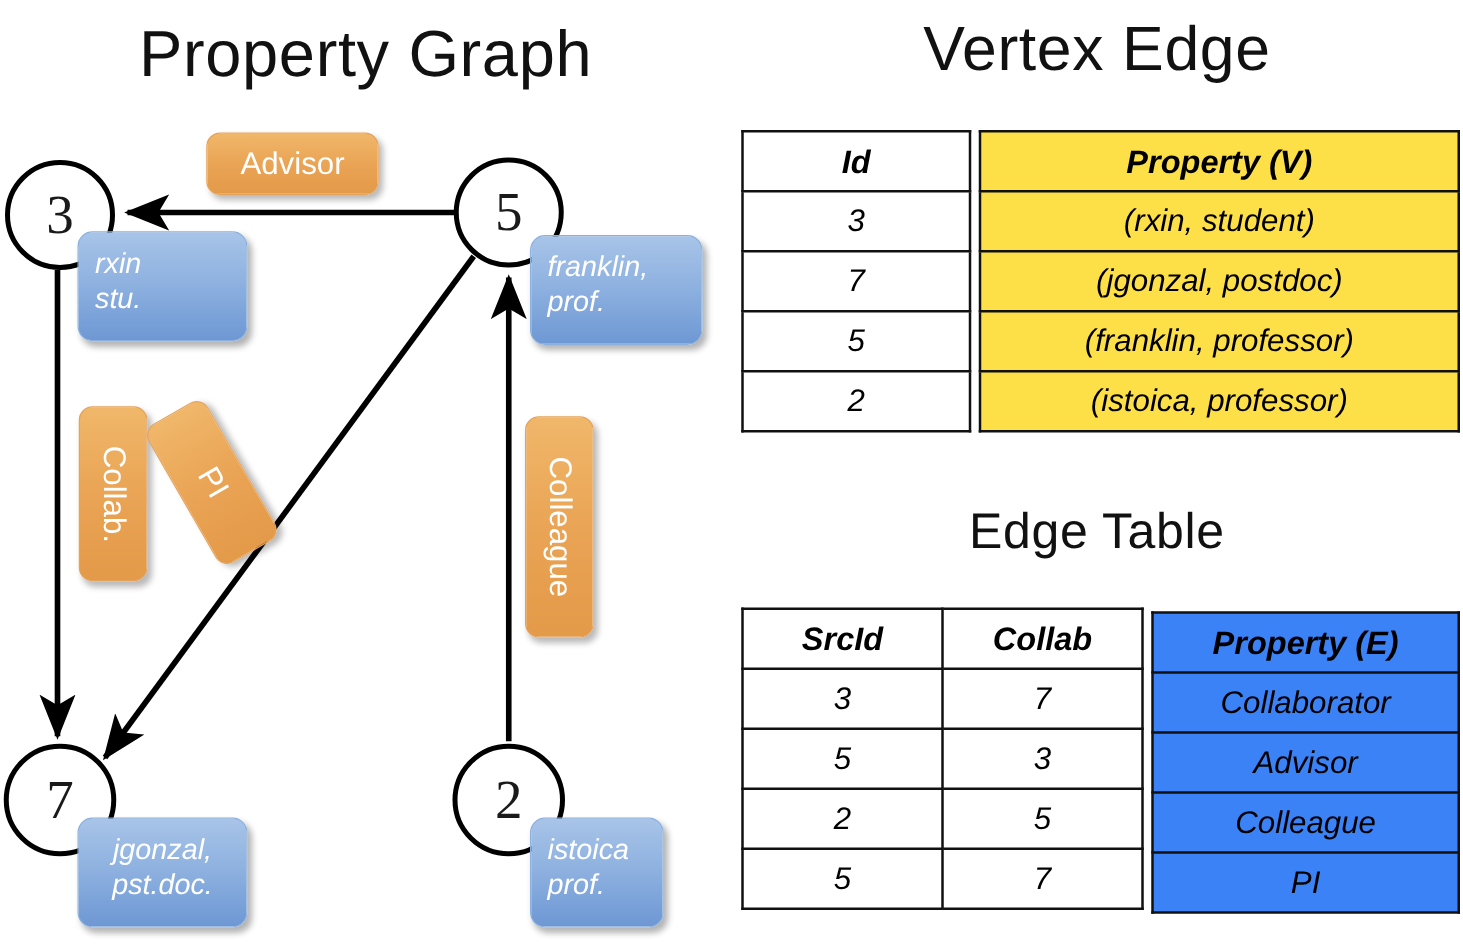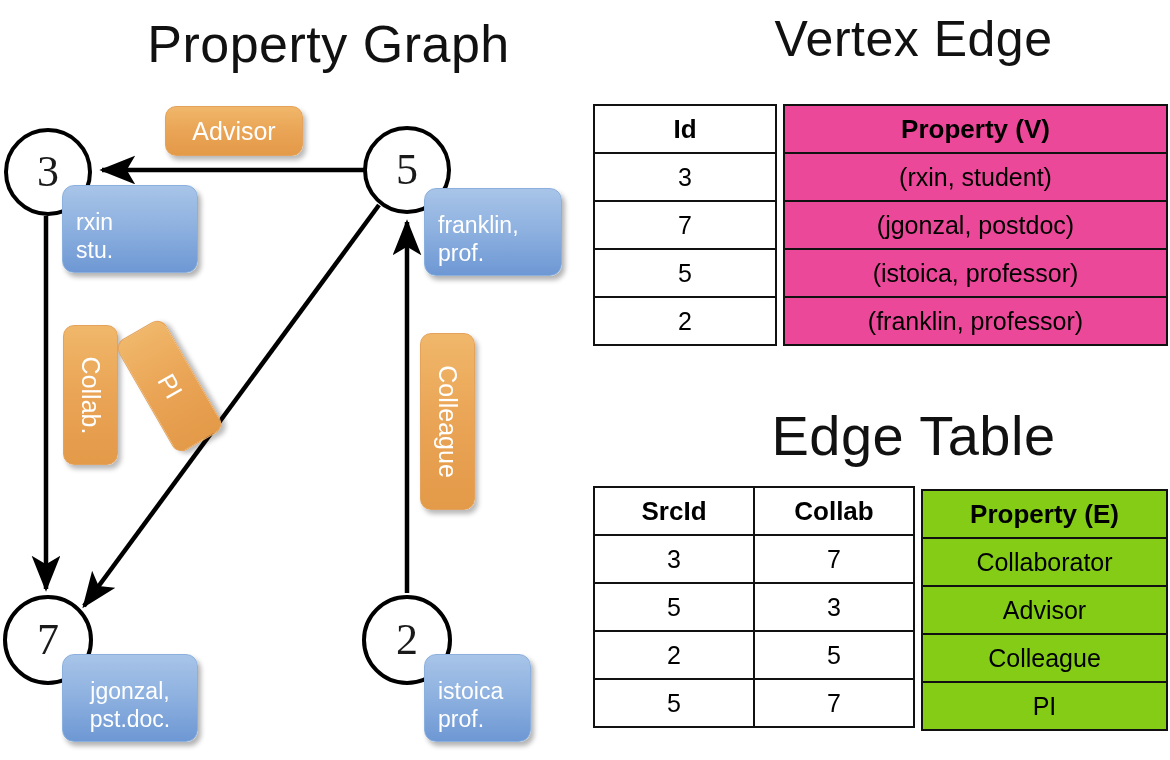--- a/index.html
+++ b/index.html
@@ -19,25 +19,24 @@
   
   .title {
     position: absolute;
     font-family: "Liberation Sans", sans-serif;
     font-weight: 300;
     font-size: 50px;
     letter-spacing: 0.5px;
     color: #111111;
     white-space: nowrap;
     text-align: center;
-    padding-left: 36px;
   }
   #title-property-graph { left: 0px;   top: 14px;  width: 585px; font-size: 52px; }
   #title-vertex-table   { left: 585px; top: 10px;  width: 585px; font-size: 50px; }
-  #title-edge-table     { left: 585px; top: 403px; width: 585px; font-size: 56px; }
+  #title-edge-table     { left: 585px; top: 403px; width: 585px; font-size: 40px; }
 
   
   #graph-panel {
     position: absolute;
     left: 0; top: 0;
     width: 585px; height: 760px;
   }
   #graph-svg { position: absolute; left: 0; top: 0; }
 
   .node-circle {
@@ -58,26 +57,27 @@
   }
 
   
   .prop-box {
     position: absolute;
     border-radius: 12px;
     box-sizing: border-box;
     color: #ffffff;
     font-size: 23px;
     line-height: 1.22;
-    padding: 22px 13px;
+    padding: 10px 13px;
     background: linear-gradient(to bottom, #a8c4e8 0%, #8fb2e0 45%, #6e98d4 100%);
     border: 1px solid #8bb0dd;
     box-shadow: 3px 4px 5px rgba(0,0,0,0.30);
     z-index: 6;
     overflow: hidden;
+    font-style: italic;
   }
   .prop-box span { display: block; white-space: nowrap; }
 
   
   .edge-label {
     position: absolute;
     border-radius: 11px;
     box-sizing: border-box;
     color: #ffffff;
     font-size: 25px;
@@ -101,24 +101,25 @@
     font-size: 25px;
     color: #000;
   }
   .tbl td, .tbl th {
     border: 2px solid #111111;
     text-align: center;
     padding: 0;
     font-weight: normal;
     height: 48px;
     box-sizing: border-box;
+    font-style: italic;
   }
   .tbl th { font-weight: bold; font-size: 26px; }
-  .fill-blue   { background: #ec4899; }
-  .fill-orange { background: #84cc16; }
+  .fill-blue   { background: #fde047; }
+  .fill-orange { background: #3b82f6; }
 
   
   #vertex-id-table   { left: 593px; top: 104px; width: 184px; }
   #vertex-prop-table { left: 783px; top: 104px; width: 385px; }
   
   #edge-ids-table    { left: 593px; top: 486px; width: 322px; }
   #edge-prop-table   { left: 921px; top: 489px; width: 247px; }
   #edge-ids-table td, #edge-ids-table th { width: 50%; }
 </style>
 </head>
@@ -218,24 +219,24 @@
       <tr>
     <th class="fill-blue">Property (V)</th>
   </tr>
   <tr>
     <td class="fill-blue">(rxin, student)</td>
   </tr>
   <tr>
     <td class="fill-blue">(jgonzal, postdoc)</td>
   </tr>
   <tr>
+    <td class="fill-blue">(franklin, professor)</td>
+  </tr>
+  <tr>
     <td class="fill-blue">(istoica, professor)</td>
-  </tr>
-  <tr>
-    <td class="fill-blue">(franklin, professor)</td>
   </tr>
 </tbody>
   </table>
 
 <table class="tbl" id="edge-ids-table">
   <tbody>
       <tr>
     <th>SrcId</th>
     <th>Collab</th>
   </tr>

